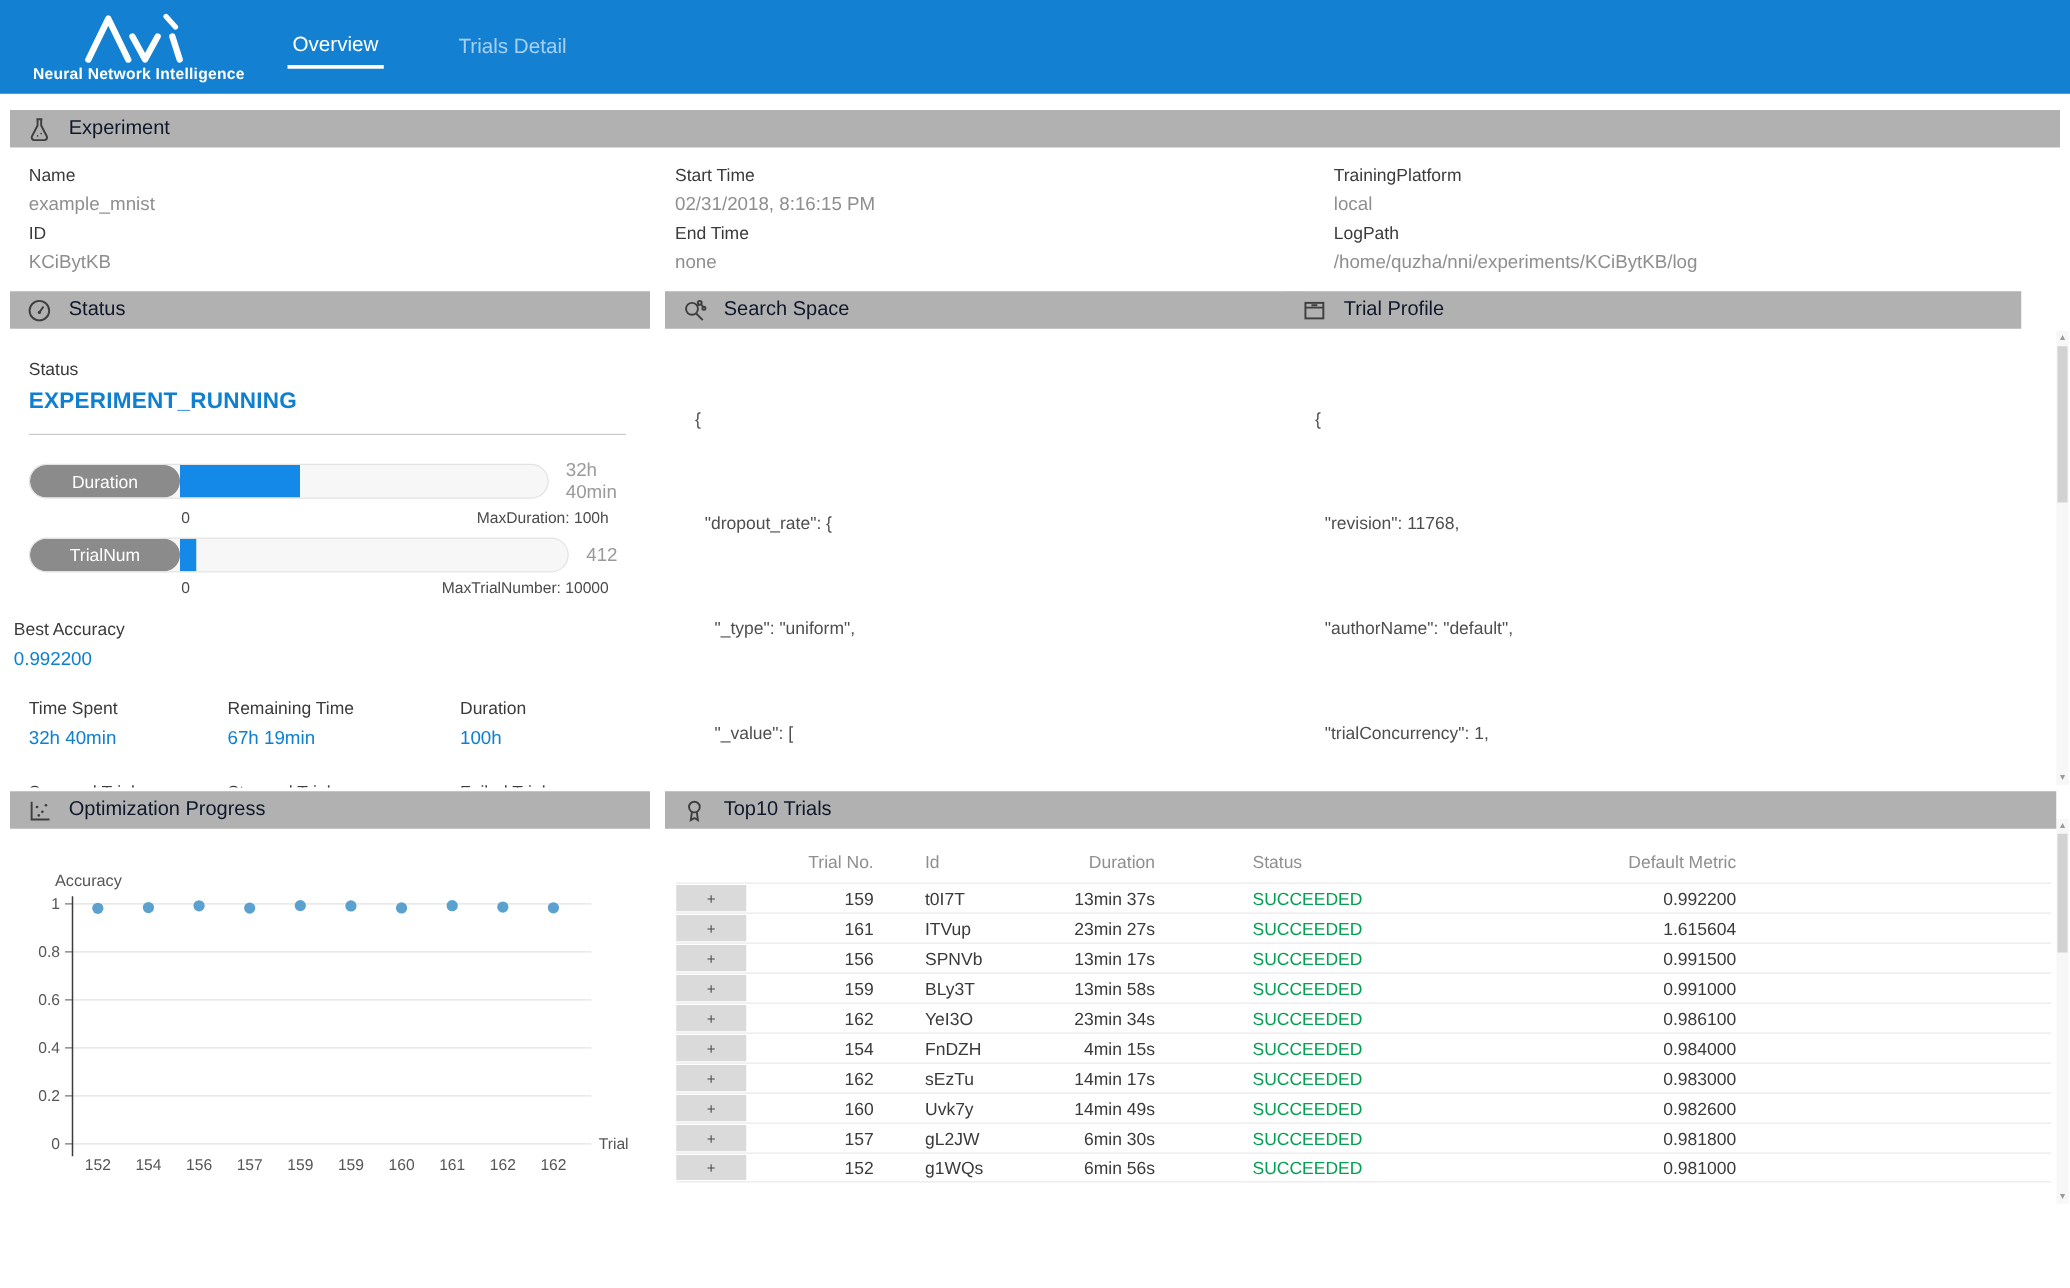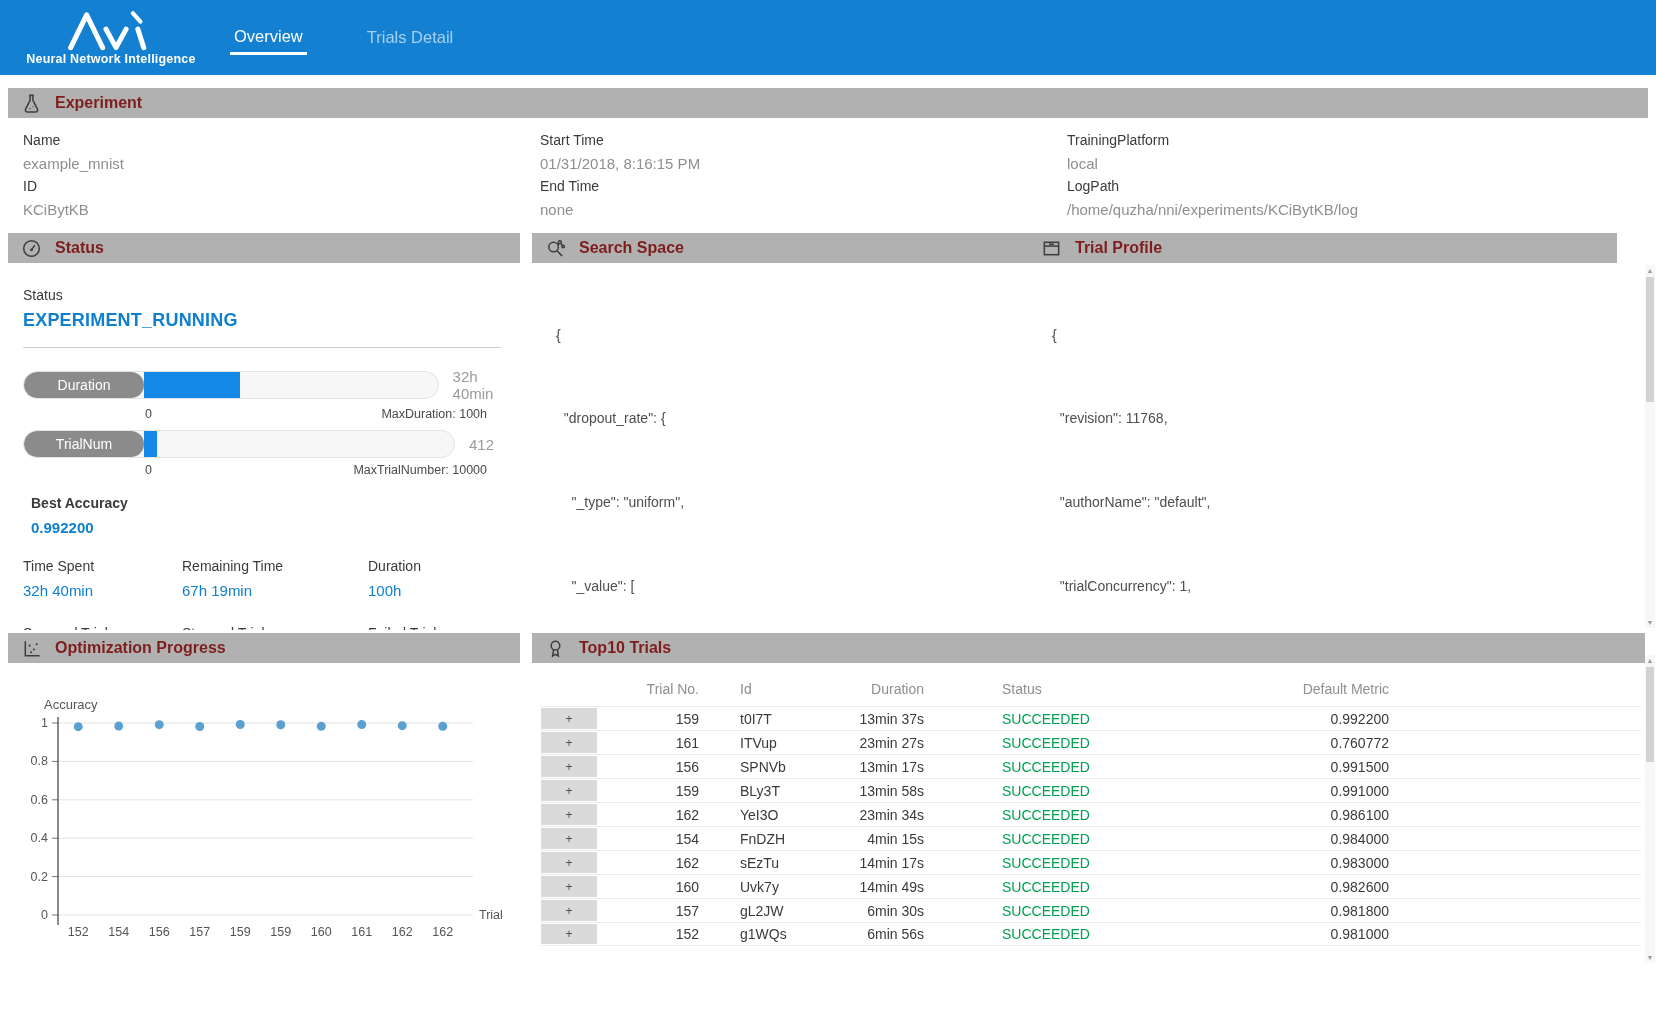--- a/index.html
+++ b/index.html
@@ -14,21 +14,21 @@
   }
   
   .nav{position:absolute;left:0;top:0;width:1656px;height:75px;background:var(--nav);display:flex;align-items:center;}
   .brand{width:196px;padding-left:26px;display:flex;flex-direction:column;align-items:center;color:#fff;text-align:center;}
   .brand-text{font-size:12.5px;font-weight:bold;letter-spacing:.2px;margin-top:1px;white-space:nowrap;}
   .tabs{display:flex;align-items:center;gap:56px;margin-left:34px;height:100%;}
   .tab{font-size:16.5px;color:#a8cdе9;color:rgba(255,255,255,.62);padding:6px 4px;cursor:pointer;}
   .tab.active{color:#fff;border-bottom:3px solid #fff;}
   
   .secbar{position:absolute;height:30px;background:var(--header-gray);display:flex;align-items:center;gap:13px;padding-left:13px;}
-  .secbar .sectitle{font-size:16px;font-weight:bold;color:#7f1d1d;}
+  .secbar .sectitle{font-size:16px;font-weight:normal;color:#0f172a;}
   .icon{display:inline-flex;align-items:center;}
   
   .exp-content{position:absolute;left:8px;top:118px;width:1640px;height:113px;display:grid;grid-template-columns:517px 527px 1fr;}
   .exp-col{padding-left:15px;padding-top:8px;}
   .fld-label{font-size:14px;color:var(--label-dark);margin-top:6px;}
   .fld-value{font-size:15px;color:var(--value-gray);margin-top:7px;margin-bottom:6px;}
   
   .panel{position:absolute;background:#fff;}
   .p-status{left:8px;top:233px;width:512px;height:397px;}
   .p-search{left:532px;top:233px;width:512px;height:397px;}
@@ -43,21 +43,21 @@
   .divider{border-top:1px solid #ccc;margin:16px 0 0 15px;width:478px;}
   .bars{margin-top:20px;}
   .bar-block{margin-left:15px;margin-bottom:9px;}
   .bar-row{display:flex;align-items:center;}
   .pbar{display:flex;width:432px;height:28px;border:1px solid #e3e3e3;border-radius:14px;background:#f7f7f7;overflow:hidden;}
   .pbar-pill{width:120px;background:#8b8b8b;color:#fff;font-size:14px;display:flex;align-items:center;justify-content:center;border-radius:14px;flex:none;}
   .pbar-track{flex:1;position:relative;}
   .pbar-fill{position:absolute;left:0;top:0;bottom:0;background:var(--bar-fill);}
   .pbar-value{margin-left:14px;font-size:15px;color:#9a9a9a;}
   .pbar-sub{display:flex;justify-content:space-between;width:342px;margin:5px 0 0 122px;font-size:12.5px;color:#4a4a4a;}
-  .bestacc{margin:18px 0 0 23px;font-weight:bold;}
+  .bestacc{margin:18px 0 0 3px;}
   .bestacc .fld-value{color:var(--accent);margin-top:8px;}
   .stats{display:grid;grid-template-columns:159px 186px 1fr;row-gap:14px;margin:16px 0 0 15px;}
   .stat .fld-value{color:var(--accent);margin-top:8px;}
   
   .json-view{padding:20px 0 0 24px;font-size:14px;line-height:20.9px;color:#4e4e4e;white-space:pre;}
   
   .vscroll{position:absolute;width:10px;background:#f7f7f7;}
   .vscroll .arr{height:11px;font-size:7px;color:#9a9a9a;text-align:center;line-height:11px;cursor:pointer;}
   .vscroll .arr.down{position:absolute;bottom:0;left:0;right:0;}
   .vscroll .thumb{position:absolute;left:1px;right:1px;background:#d2d2d2;cursor:pointer;}
@@ -117,21 +117,21 @@
   </div>
 
   <div>
     <div class="fld-label">ID</div>
     <div class="fld-value">KCiBytKB</div>
   </div>
 </div>
   <div class="exp-col">
   <div>
     <div class="fld-label">Start Time</div>
-    <div class="fld-value">01/31/2018, 8:16:15 PM</div>
+    <div class="fld-value">02/31/2018, 8:16:15 PM</div>
   </div>
 
   <div>
     <div class="fld-label">End Time</div>
     <div class="fld-value">none</div>
   </div>
 </div>
   <div class="exp-col">
   <div>
     <div class="fld-label">TrainingPlatform</div>
@@ -438,21 +438,21 @@
     <div class="c-right">0.992200</div>
     <div></div>
   </div>
 
   <div class="t10-grid t10-row">
     <div class="cell-expand">+</div>
     <div class="c-right">161</div>
     <div class="c-id">ITVup</div>
     <div class="c-right">23min 27s</div>
     <div class="c-status status-ok">SUCCEEDED</div>
-    <div class="c-right">0.760772</div>
+    <div class="c-right">1.615604</div>
     <div></div>
   </div>
 
   <div class="t10-grid t10-row">
     <div class="cell-expand">+</div>
     <div class="c-right">156</div>
     <div class="c-id">SPNVb</div>
     <div class="c-right">13min 17s</div>
     <div class="c-status status-ok">SUCCEEDED</div>
     <div class="c-right">0.991500</div>

